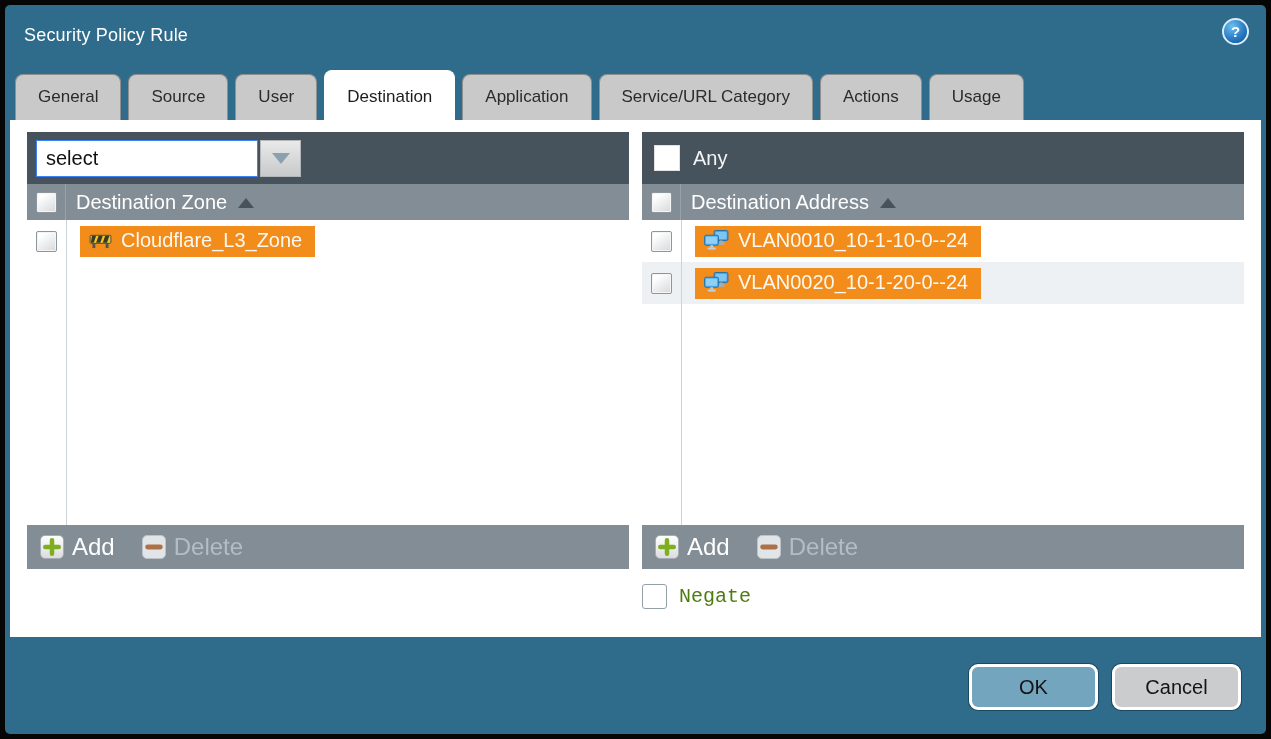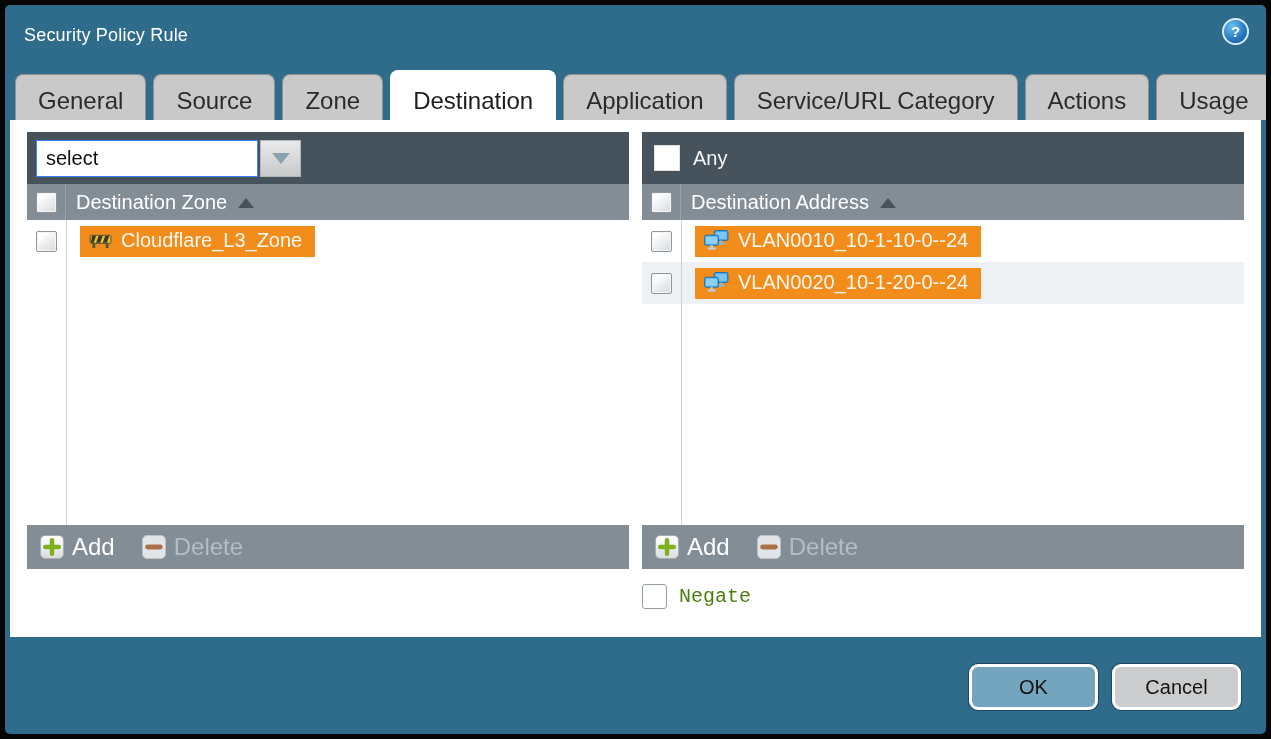--- a/index.html
+++ b/index.html
@@ -53,22 +53,22 @@
     display: flex;
     align-items: flex-end;
     padding-left: 10px;
     gap: 7px;
   }
   .tab {
     background: #c9c9c9;
     border: 1px solid #8f8f8f;
     border-bottom: none;
     border-radius: 8px 8px 0 0;
-    padding: 12px 22px 5px 22px;
-    font-size: 24px;
+    padding: 12px 22px 13px 22px;
+    font-size: 17px;
     color: #2b2b2b;
     white-space: nowrap;
     cursor: pointer;
   }
   .tab.active {
     background: #ffffff;
     border-color: #ffffff;
     color: #1d1d1d;
     padding-top: 16px;
   }
@@ -283,21 +283,21 @@
   <div class="titlebar">
     <span class="title">Security Policy Rule</span>
     <div class="help-icon">
       <span>?</span>
     </div>
   </div>
 
   <div class="tabs">
     <div class="tab">General</div>
     <div class="tab">Source</div>
-    <div class="tab">Zone</div>
+    <div class="tab">User</div>
     <div class="tab active">Destination</div>
     <div class="tab">Application</div>
     <div class="tab">Service/URL Category</div>
     <div class="tab">Actions</div>
     <div class="tab">Usage</div>
   </div>
 
   <div class="content">
     <div class="panels">
 

